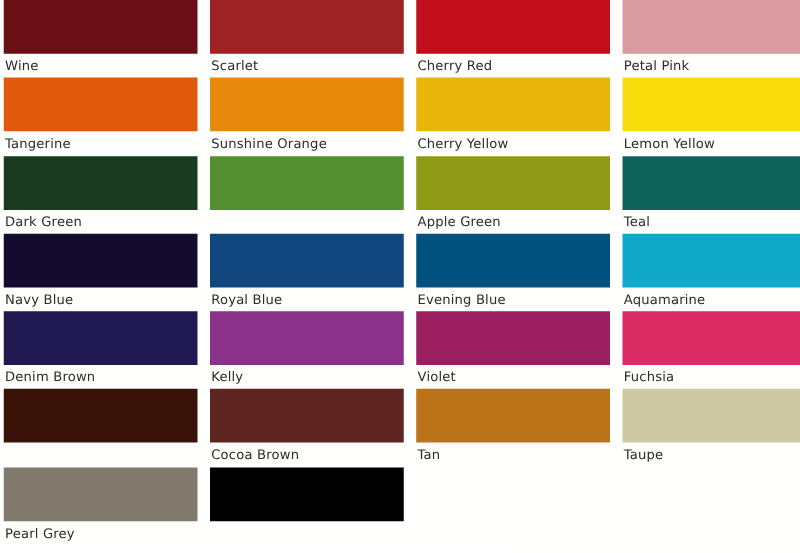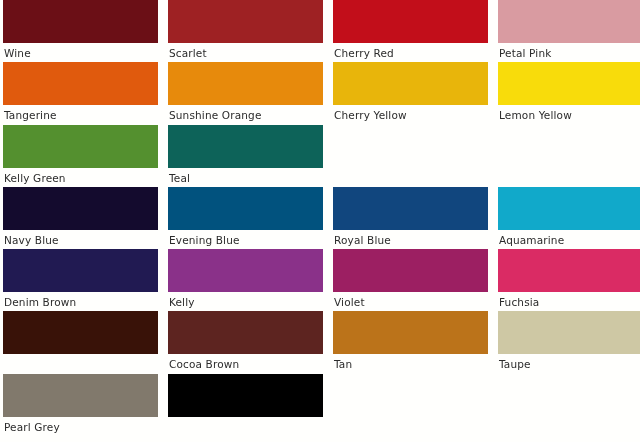--- a/index.html
+++ b/index.html
@@ -101,40 +101,47 @@
         <div class="swatch-color" style="background-color: rgb(232, 181, 11);"></div>
         <div class="swatch-label">Cherry Yellow</div>
       </div>
       <div class="swatch-cell">
         <div class="swatch-color" style="background-color: rgb(248, 220, 11);"></div>
         <div class="swatch-label">Lemon Yellow</div>
       </div>
     </div>
     <div class="swatch-row">
       <div class="swatch-cell">
+        <div class="swatch-color" style="background-color: rgb(27, 59, 32);"></div>
+        <div class="swatch-label">Dark Green</div>
+      </div>
+      <div class="swatch-cell">
         <div class="swatch-color" style="background-color: rgb(84, 144, 47);"></div>
-        <div class="swatch-label">Kelly Green</div>
+      </div>
+      <div class="swatch-cell">
+        <div class="swatch-color" style="background-color: rgb(143, 154, 22);"></div>
+        <div class="swatch-label">Apple Green</div>
       </div>
       <div class="swatch-cell">
         <div class="swatch-color" style="background-color: rgb(13, 99, 89);"></div>
         <div class="swatch-label">Teal</div>
       </div>
     </div>
     <div class="swatch-row">
       <div class="swatch-cell">
         <div class="swatch-color" style="background-color: rgb(20, 11, 46);"></div>
         <div class="swatch-label">Navy Blue</div>
       </div>
       <div class="swatch-cell">
+        <div class="swatch-color" style="background-color: rgb(17, 70, 126);"></div>
+        <div class="swatch-label">Royal Blue</div>
+      </div>
+      <div class="swatch-cell">
         <div class="swatch-color" style="background-color: rgb(1, 82, 126);"></div>
         <div class="swatch-label">Evening Blue</div>
-      </div>
-      <div class="swatch-cell">
-        <div class="swatch-color" style="background-color: rgb(17, 70, 126);"></div>
-        <div class="swatch-label">Royal Blue</div>
       </div>
       <div class="swatch-cell">
         <div class="swatch-color" style="background-color: rgb(17, 169, 202);"></div>
         <div class="swatch-label">Aquamarine</div>
       </div>
     </div>
     <div class="swatch-row">
       <div class="swatch-cell">
         <div class="swatch-color" style="background-color: rgb(33, 26, 82);"></div>
         <div class="swatch-label">Denim Brown</div>

